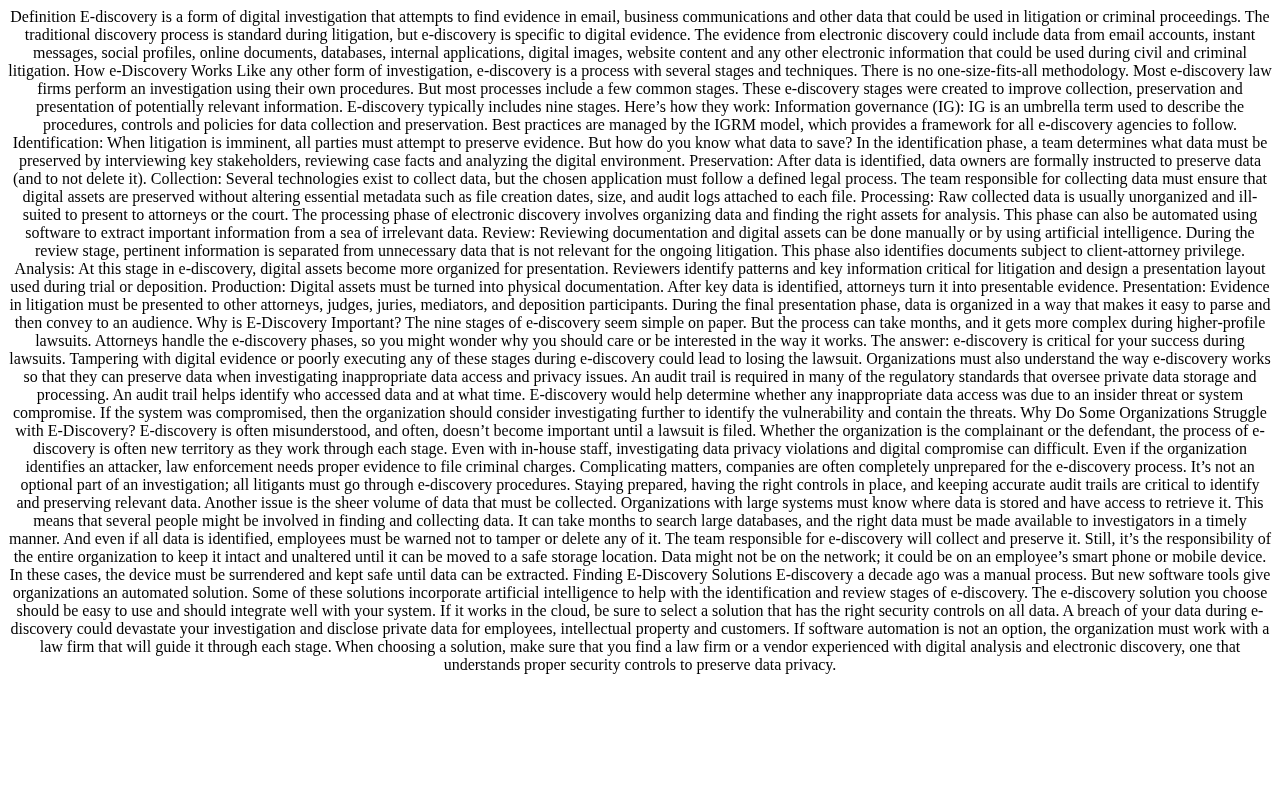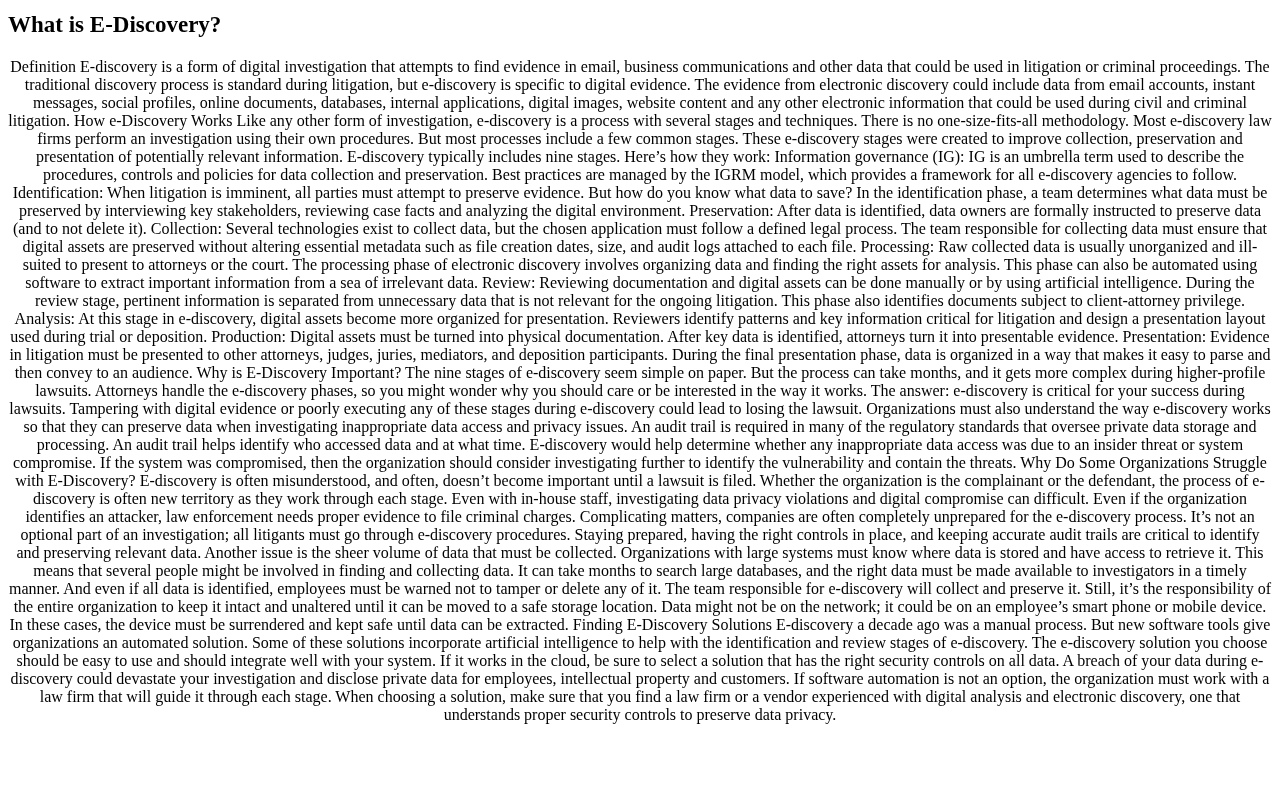--- a/index.html
+++ b/index.html
@@ -24,15 +24,14 @@
     line-height: 18px;
     margin: 0;
     text-align: center;
     color: #000000;
   }
 </style>
 </head>
 <body>
 
 <main>
-  <h1 class="page-title">What is E-Discovery?</h1>
   <p class="body-text">Definition E-discovery is a form of digital investigation that attempts to find evidence in email, business communications and other data that could be used in litigation or criminal proceedings. The traditional discovery process is standard during litigation, but e-discovery is specific to digital evidence. The evidence from electronic discovery could include data from email accounts, instant messages, social profiles, online documents, databases, internal applications, digital images, website content and any other electronic information that could be used during civil and criminal litigation. How e-Discovery Works Like any other form of investigation, e-discovery is a process with several stages and techniques. There is no one-size-fits-all methodology. Most e-discovery law firms perform an investigation using their own procedures. But most processes include a few common stages. These e-discovery stages were created to improve collection, preservation and presentation of potentially relevant information. E-discovery typically includes nine stages. Here’s how they work: Information governance (IG): IG is an umbrella term used to describe the procedures, controls and policies for data collection and preservation. Best practices are managed by the IGRM model, which provides a framework for all e-discovery agencies to follow. Identification: When litigation is imminent, all parties must attempt to preserve evidence. But how do you know what data to save? In the identification phase, a team determines what data must be preserved by interviewing key stakeholders, reviewing case facts and analyzing the digital environment. Preservation: After data is identified, data owners are formally instructed to preserve data (and to not delete it). Collection: Several technologies exist to collect data, but the chosen application must follow a defined legal process. The team responsible for collecting data must ensure that digital assets are preserved without altering essential metadata such as file creation dates, size, and audit logs attached to each file. Processing: Raw collected data is usually unorganized and ill-suited to present to attorneys or the court. The processing phase of electronic discovery involves organizing data and finding the right assets for analysis. This phase can also be automated using software to extract important information from a sea of irrelevant data. Review: Reviewing documentation and digital assets can be done manually or by using artificial intelligence. During the review stage, pertinent information is separated from unnecessary data that is not relevant for the ongoing litigation. This phase also identifies documents subject to client-attorney privilege. Analysis: At this stage in e-discovery, digital assets become more organized for presentation. Reviewers identify patterns and key information critical for litigation and design a presentation layout used during trial or deposition. Production: Digital assets must be turned into physical documentation. After key data is identified, attorneys turn it into presentable evidence. Presentation: Evidence in litigation must be presented to other attorneys, judges, juries, mediators, and deposition participants. During the final presentation phase, data is organized in a way that makes it easy to parse and then convey to an audience. Why is E-Discovery Important? The nine stages of e-discovery seem simple on paper. But the process can take months, and it gets more complex during higher-profile lawsuits. Attorneys handle the e-discovery phases, so you might wonder why you should care or be interested in the way it works. The answer: e-discovery is critical for your success during lawsuits. Tampering with digital evidence or poorly executing any of these stages during e-discovery could lead to losing the lawsuit. Organizations must also understand the way e-discovery works so that they can preserve data when investigating inappropriate data access and privacy issues. An audit trail is required in many of the regulatory standards that oversee private data storage and processing. An audit trail helps identify who accessed data and at what time. E-discovery would help determine whether any inappropriate data access was due to an insider threat or system compromise. If the system was compromised, then the organization should consider investigating further to identify the vulnerability and contain the threats. Why Do Some Organizations Struggle with E-Discovery? E-discovery is often misunderstood, and often, doesn’t become important until a lawsuit is filed. Whether the organization is the complainant or the defendant, the process of e-discovery is often new territory as they work through each stage. Even with in-house staff, investigating data privacy violations and digital compromise can difficult. Even if the organization identifies an attacker, law enforcement needs proper evidence to file criminal charges. Complicating matters, companies are often completely unprepared for the e-discovery process. It’s not an optional part of an investigation; all litigants must go through e-discovery procedures. Staying prepared, having the right controls in place, and keeping accurate audit trails are critical to identify and preserving relevant data. Another issue is the sheer volume of data that must be collected. Organizations with large systems must know where data is stored and have access to retrieve it. This means that several people might be involved in finding and collecting data. It can take months to search large databases, and the right data must be made available to investigators in a timely manner. And even if all data is identified, employees must be warned not to tamper or delete any of it. The team responsible for e-discovery will collect and preserve it. Still, it’s the responsibility of the entire organization to keep it intact and unaltered until it can be moved to a safe storage location. Data might not be on the network; it could be on an employee’s smart phone or mobile device. In these cases, the device must be surrendered and kept safe until data can be extracted. Finding E-Discovery Solutions E-discovery a decade ago was a manual process. But new software tools give organizations an automated solution. Some of these solutions incorporate artificial intelligence to help with the identification and review stages of e-discovery. The e-discovery solution you choose should be easy to use and should integrate well with your system. If it works in the cloud, be sure to select a solution that has the right security controls on all data. A breach of your data during e-discovery could devastate your investigation and disclose private data for employees, intellectual property and customers. If software automation is not an option, the organization must work with a law firm that will guide it through each stage. When choosing a solution, make sure that you find a law firm or a vendor experienced with digital analysis and electronic discovery, one that understands proper security controls to preserve data privacy.</p>
 </main>
 
 </body></html>

